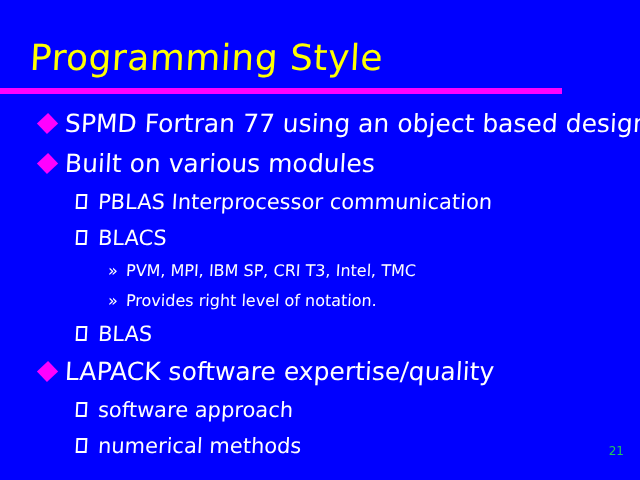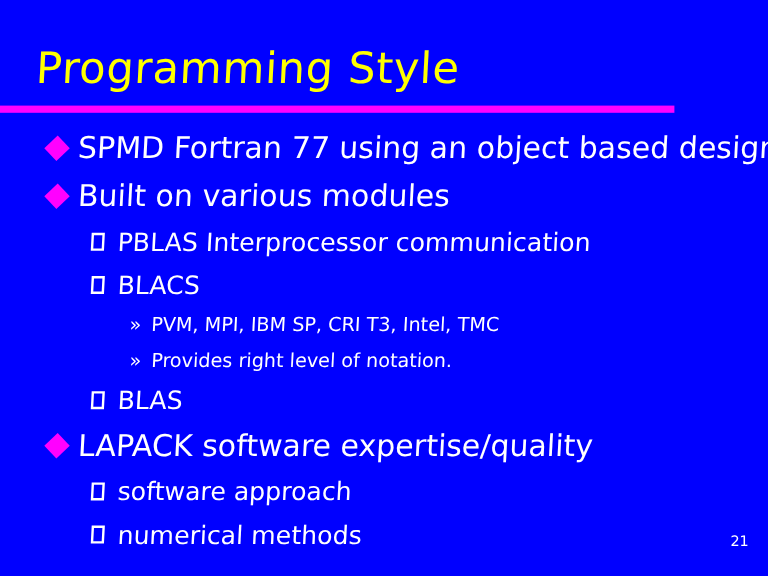--- a/index.html
+++ b/index.html
@@ -140,21 +140,21 @@
   }
   .lvl3 .text {
     margin-left: 18px;
   }
 
   
   #page-number {
     position: absolute;
     right: 16px;
     bottom: 22px;
-    color: #ffffff;
+    color: #22c55e;
     font-family: "DejaVu Sans", sans-serif;
     font-size: 12px;
     line-height: 14px;
     text-align: center;
   }
 </style>
 </head>
 <body>
 
 <div id="slide">

